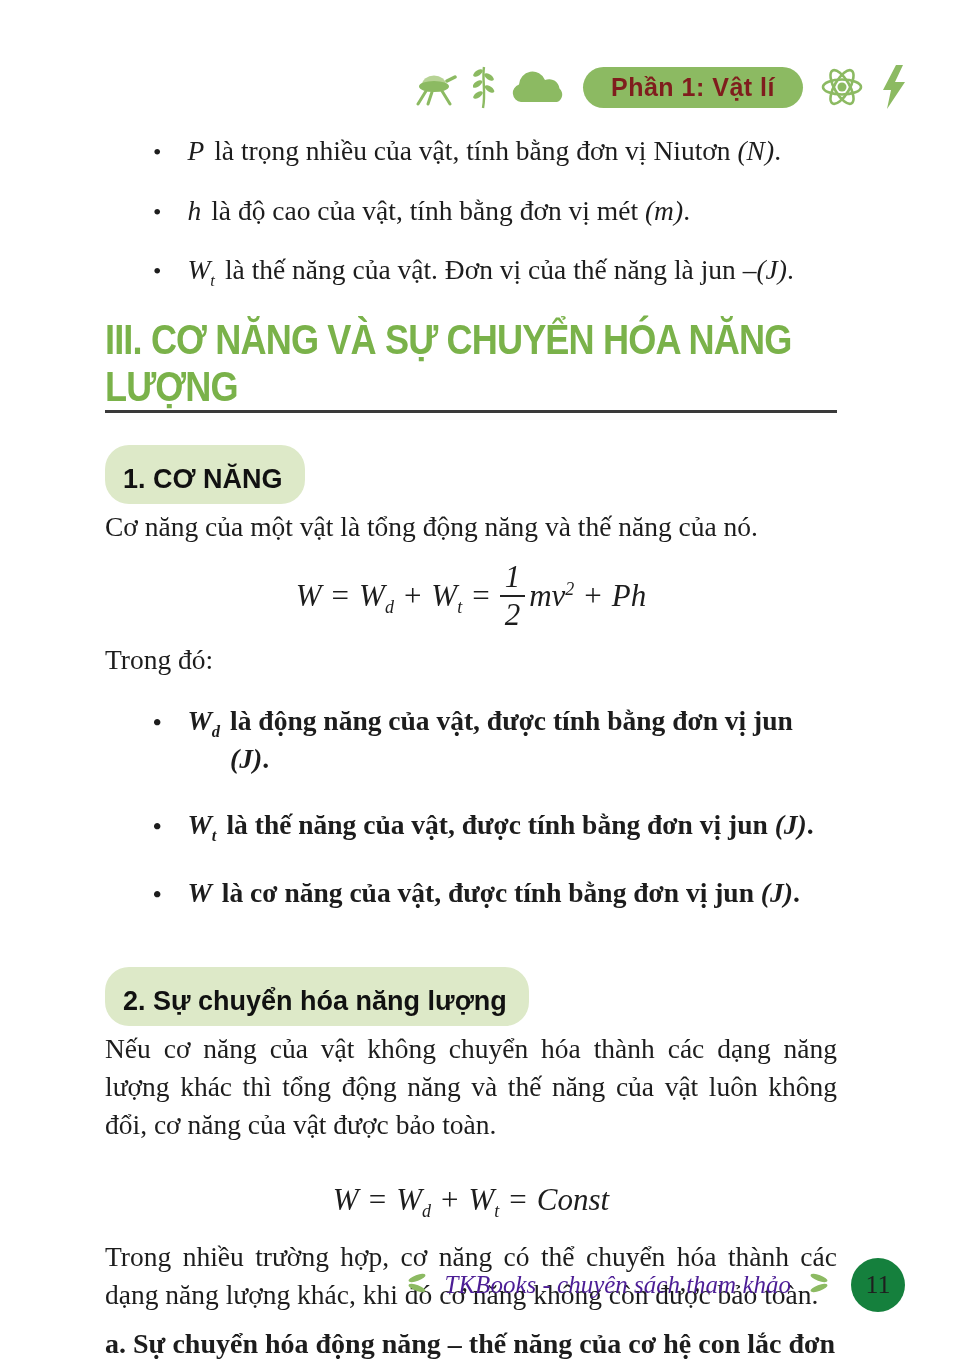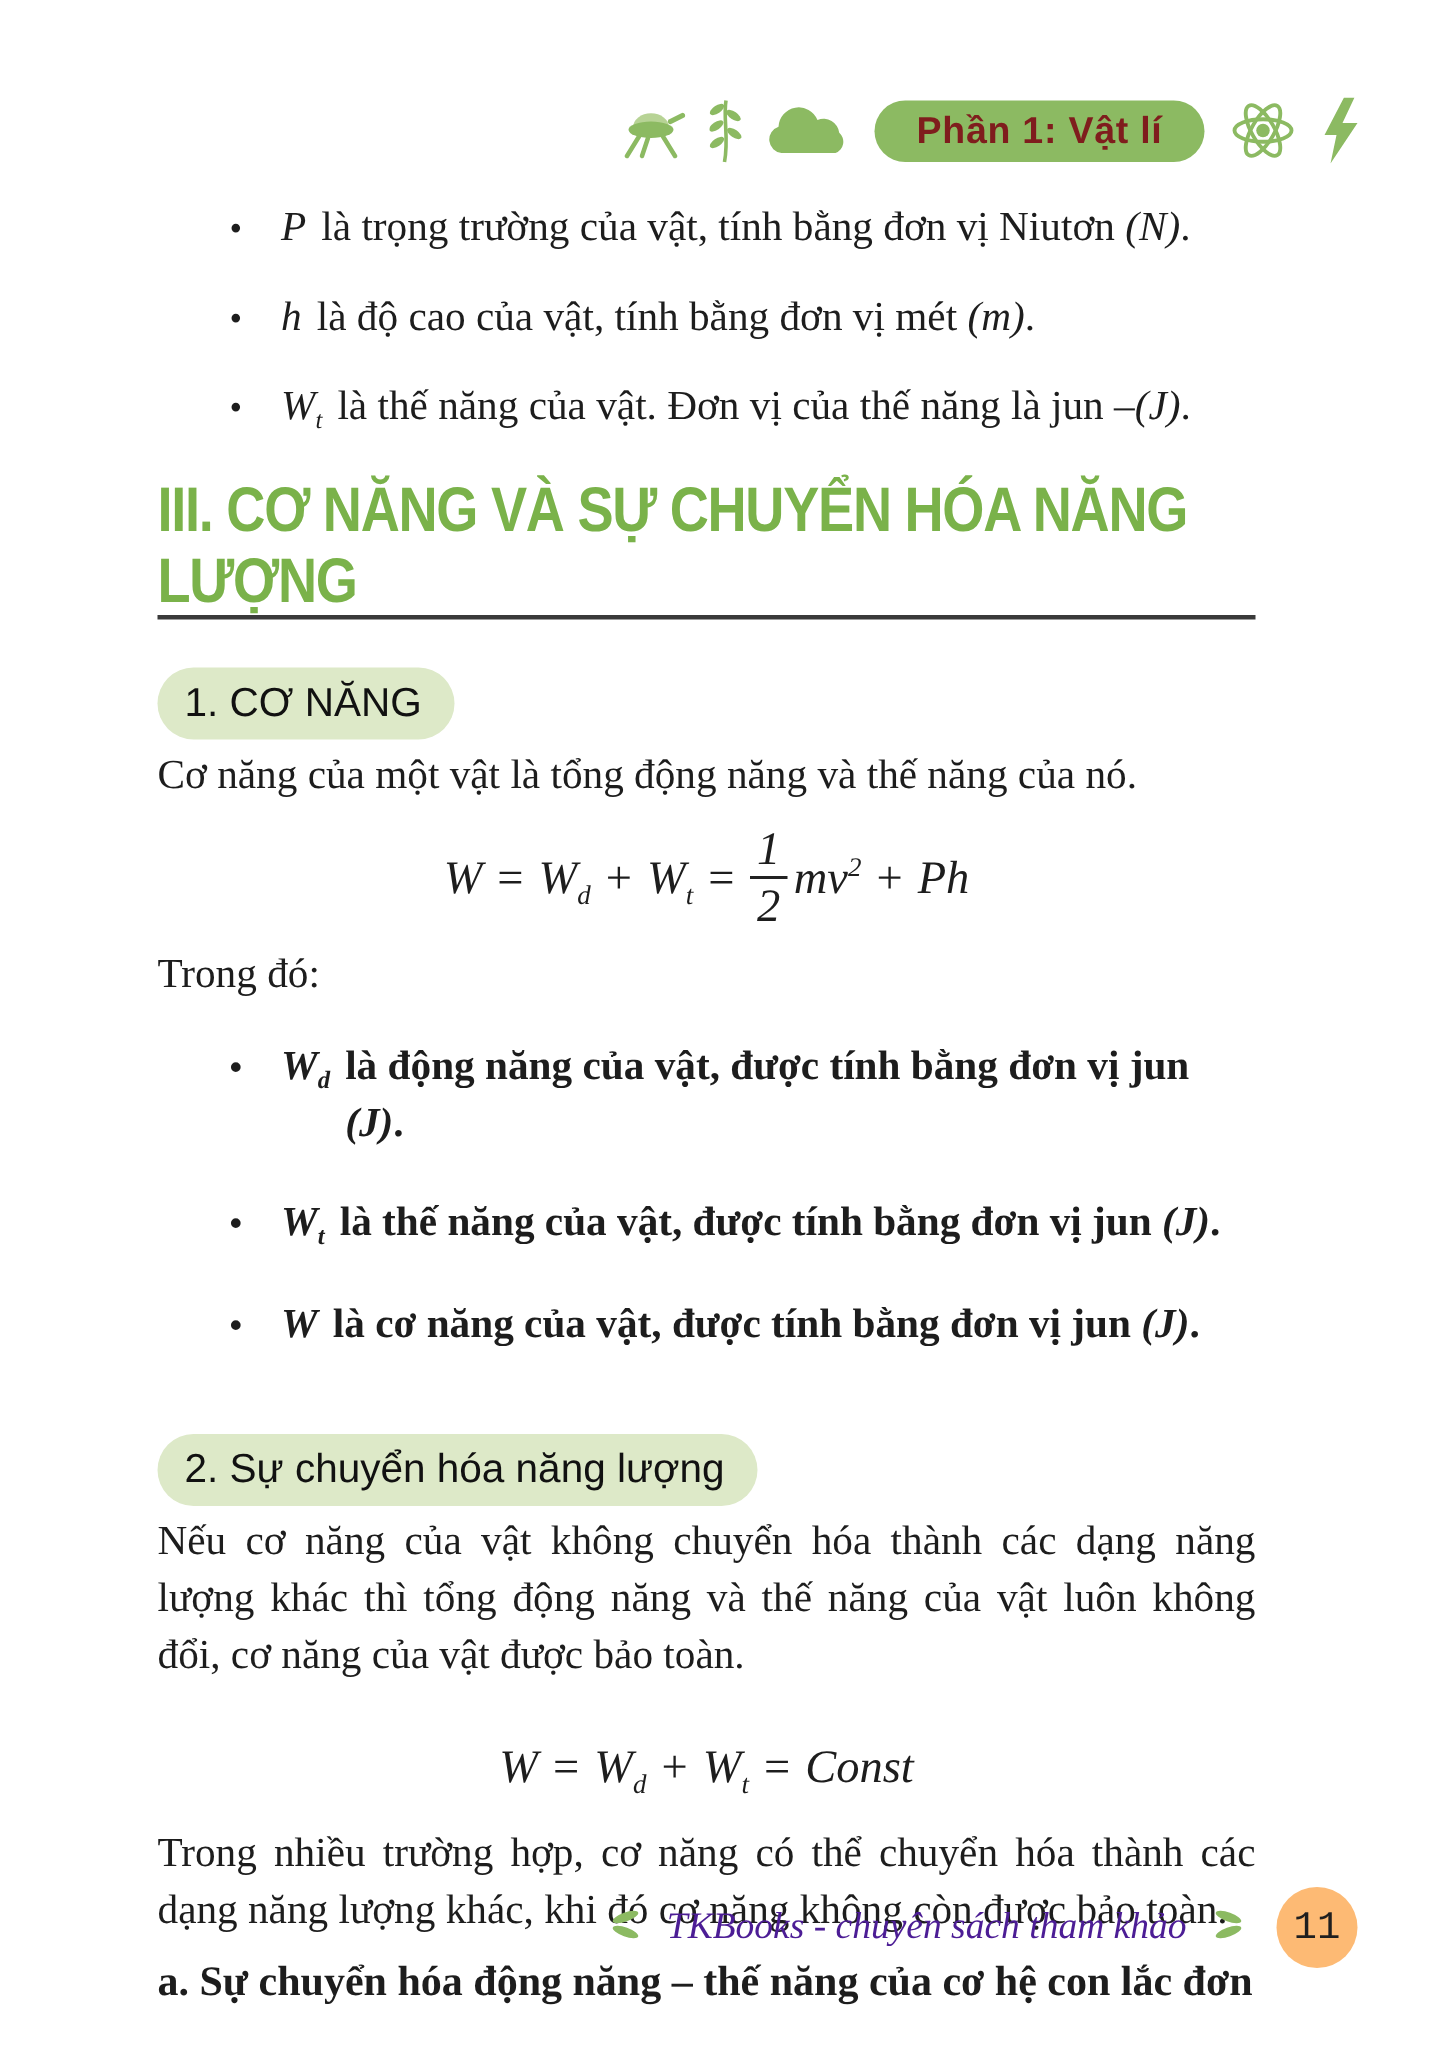--- a/index.html
+++ b/index.html
@@ -51,23 +51,23 @@
     font-size:42px; line-height:1.12;
     letter-spacing:-1px;
   }
   .sec-heading .l { display:inline-block; transform:scaleX(0.86); transform-origin:left; white-space:nowrap; }
   .sec-underline { border-bottom:3px solid #3a3a3a; padding-bottom:0; }
 
   .pill {
     display:inline-block;
     background:#dde9c8;
     border-radius:24px;
-    padding:8px 22px 9px 18px;
+    padding:19px 22px 9px 18px;
     font-family:"Liberation Sans","DejaVu Sans",sans-serif;
-    font-weight:normal; font-size:27px; color:#111;
+    font-weight:bold; font-size:27px; color:#111;
   }
   .pill-1 { margin-top:32px; }
   .pill-2 { margin-top:26px; }
 
   .body-text { font-size:27.5px; line-height:1.38; margin-top:4px; }
   .just { text-align:justify; }
 
   .formula {
     text-align:center;
     font-style:italic;
@@ -96,23 +96,23 @@
     position:absolute; top:1258px; right:56px;
     display:flex; align-items:center; gap:14px;
   }
   .tagline {
     font-style:italic; font-size:25px; color:#4c1d95;
     white-space:nowrap;
   }
   .leaf-right { transform:scaleX(-1); }
   .page-circle {
     width:54px; height:54px; border-radius:50%;
-    background:#fdba74;
+    background:#15803d;
     display:flex; align-items:center; justify-content:center;
-    font-family:Liberation Mono, monospace;
+    font-family:Liberation Serif, serif;
     font-size:26px; color:#1f1f1f;
     margin-left:8px;
   }
 </style>
 </head>
 <body>
 
 <div class="page">
 
   <div class="header">
@@ -158,21 +158,21 @@
       </svg>
     </span>
   </div>
 
   <div class="content">
 
     <ul class="blist">
       <li>
         <span class="bullet"></span>
         <span class="mvar"><span>P</span><sub></sub></span>
-        <span><span>là trọng trường của vật, tính bằng đơn vị Niutơn</span> <span class="unit">(N)</span><span>.</span></span>
+        <span><span>là trọng nhiều của vật, tính bằng đơn vị Niutơn</span> <span class="unit">(N)</span><span>.</span></span>
       </li>
       <li>
         <span class="bullet"></span>
         <span class="mvar"><span>h</span><sub></sub></span>
         <span><span>là độ cao của vật, tính bằng đơn vị mét</span> <span class="unit">(m)</span><span>.</span></span>
       </li>
       <li>
         <span class="bullet"></span>
         <span class="mvar"><span>W</span><sub>t</sub></span>
         <span><span>là thế năng của vật. Đơn vị của thế năng là jun –</span><span class="unit">(J)</span><span>.</span></span>

